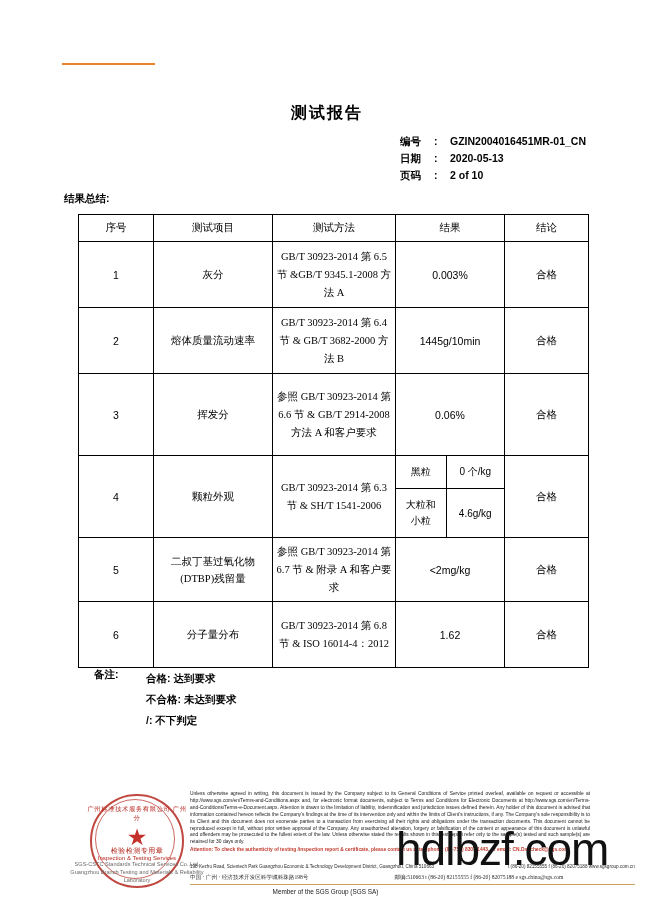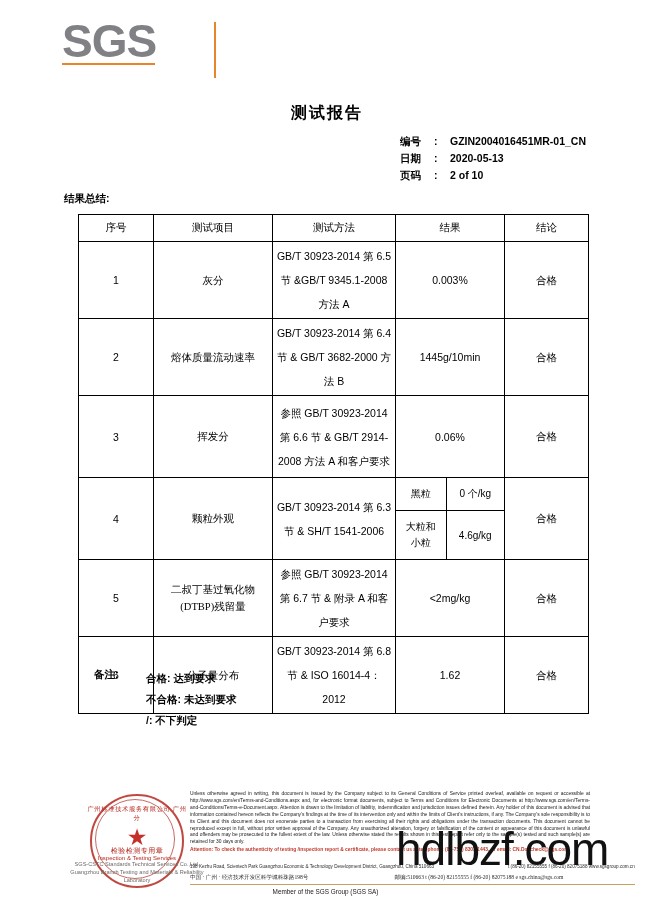--- a/index.html
+++ b/index.html
@@ -135,23 +135,23 @@
   .col-item    { width: 112px; }
   .col-method  { width: 116px; border-radius: 10px; }
   .col-result  { width: 102px; }
   .col-concl   { width: 77px; }
 
   .cell-cn {
     font-family: "Liberation Serif", "DejaVu Serif", serif;
     line-height: 17px;
   }
   .cell-method {
-    font-family: Liberation Sans, sans-serif;
+    font-family: Liberation Serif, serif;
     font-size: 9.8px;
-    line-height: 24px;
+    line-height: 18px;
     padding: 4px 5px;
   }
   .cell-result {
     font-family: "Liberation Sans", "DejaVu Sans", sans-serif;
     font-size: 10px;
   }
   .cell-num {
     font-family: "Liberation Sans", "DejaVu Sans", sans-serif;
     font-size: 10px;
   }
@@ -356,24 +356,20 @@
     letter-spacing: -1px;
     line-height: 46px;
     white-space: nowrap;
   }
 </style>
 </head>
 <body>
 
 <div class="page">
 
-  <div class="logo-block">
-    <div class="logo-text">SGS</div>
-    <div class="logo-vline"></div>
-  </div>
   <div class="logo-hline"></div>
 
   <div class="report-title">测试报告</div>
 
   <div class="meta">
     <div class="meta-row">
       <span class="meta-label">编号</span>
       <span class="meta-colon">:</span>
       <span class="meta-value">GZIN2004016451MR-01_CN</span>
     </div>

